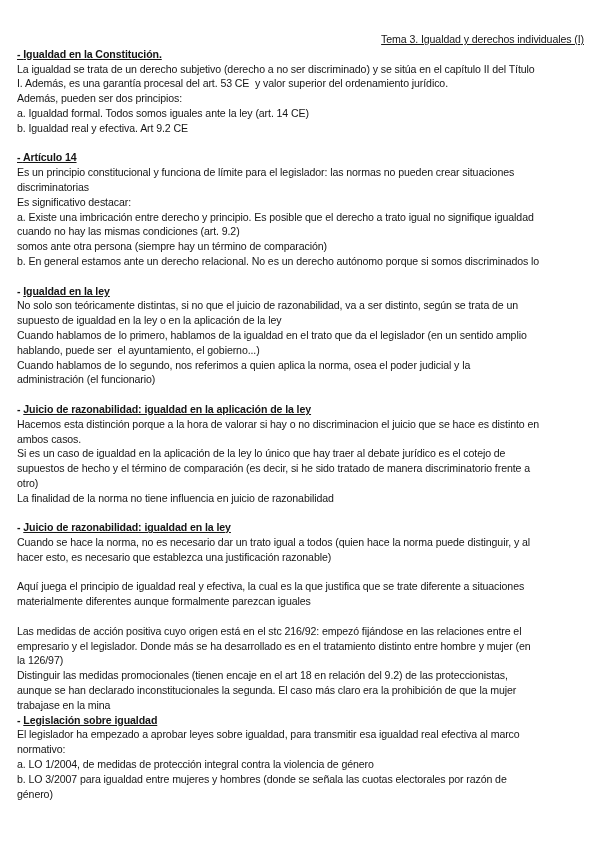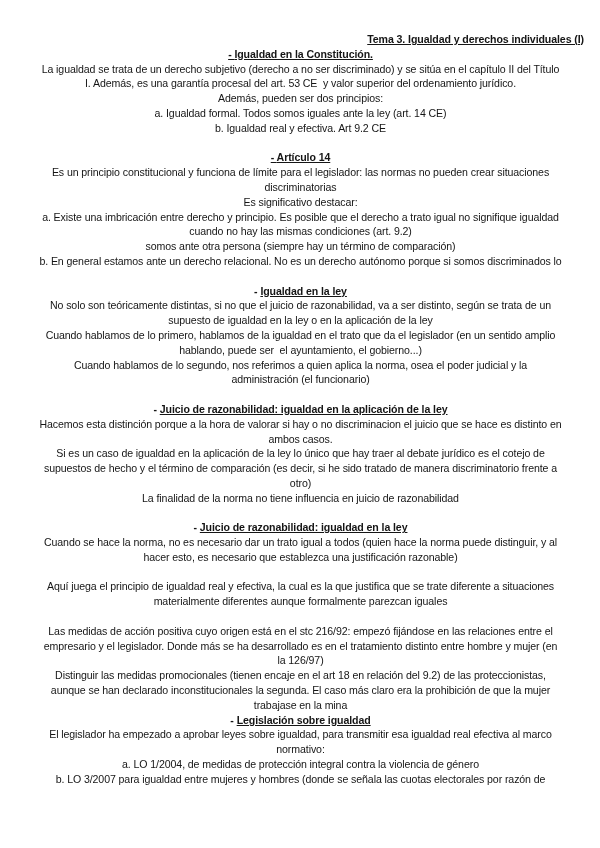--- a/index.html
+++ b/index.html
@@ -21,27 +21,26 @@
     width: 567px;
     font-family: "Liberation Sans", sans-serif;
     font-size: 10.6px;
     line-height: 14.8px;
     letter-spacing: -0.1px;
     color: #151515;
   }
   .line {
     white-space: pre;
     min-height: 14.8px;
-    text-align: center;
   }
   .blank {
     height: 14.8px;
   }
   .title-line {
-    font-weight: bold;
+    font-weight: normal;
     text-align: right;
   }
   .heading {
     font-weight: bold;
   }
   .u {
     text-decoration: underline;
   }
 </style>
 </head>
@@ -108,15 +107,16 @@
         <div class="line">Distinguir las medidas promocionales (tienen encaje en el art 18 en relación del 9.2) de las proteccionistas,</div>
         <div class="line">aunque se han declarado inconstitucionales la segunda. El caso más claro era la prohibición de que la mujer</div>
         <div class="line">trabajase en la mina</div>
       </div>
       <div class="line heading"><span class="">- </span><span class="u">Legislación sobre igualdad</span></div>
       <div class="para">
         <div class="line">El legislador ha empezado a aprobar leyes sobre igualdad, para transmitir esa igualdad real efectiva al marco</div>
         <div class="line">normativo:</div>
         <div class="line">a. LO 1/2004, de medidas de protección integral contra la violencia de género</div>
         <div class="line">b. LO 3/2007 para igualdad entre mujeres y hombres (donde se señala las cuotas electorales por razón de</div>
+        <div class="line">género)</div>
       </div>
     </div>
 </div>
 
 </body></html>

